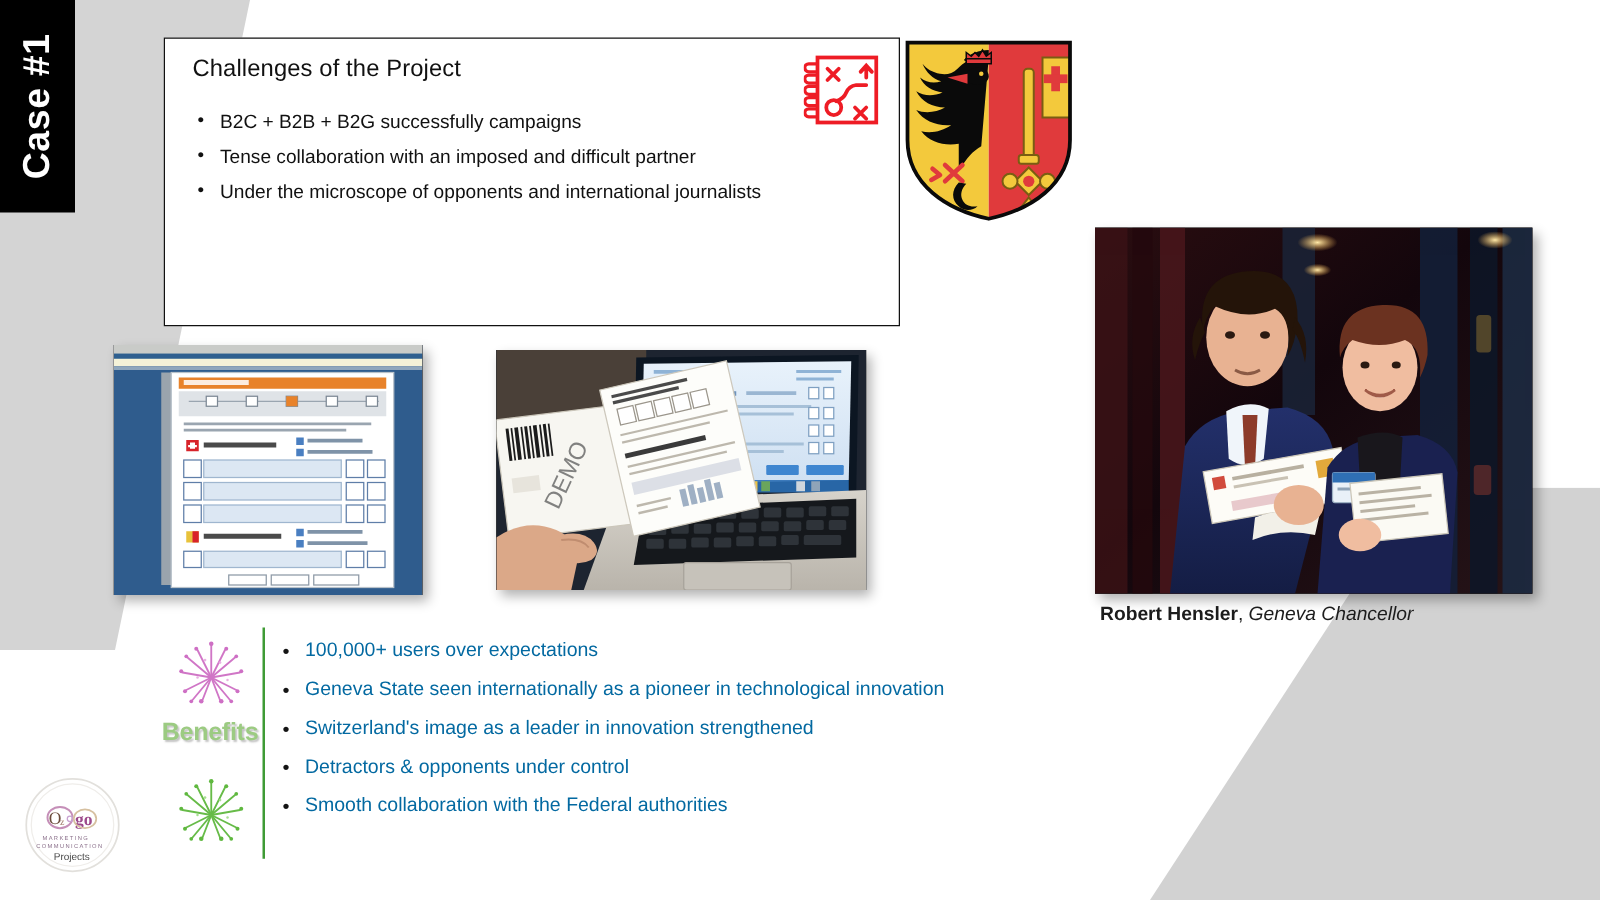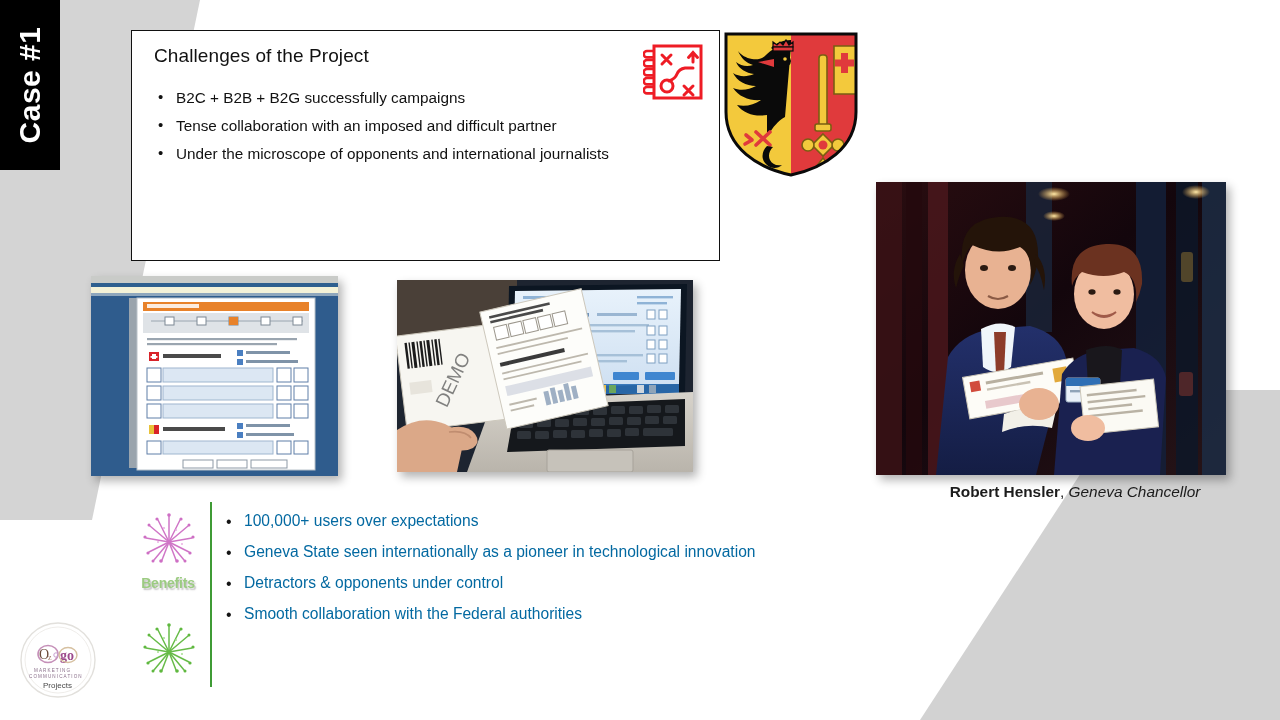--- a/index.html
+++ b/index.html
@@ -145,21 +145,20 @@
 
   
   .photo-caption {
     position: absolute;
     left: 880px; top: 482px;
     width: 390px;
     z-index: 4;
     font-size: 15.4px;
     line-height: 1.33;
     color: #1c1c1c;
-    text-align: center;
   }
   .cap-name-bold { font-weight: bold; }
   .cap-role { font-style: italic; }
 
   
   .benefits-wrap {
     position: absolute;
     left: 120px; top: 500px;
     width: 790px; height: 195px;
     z-index: 3;
@@ -168,21 +167,21 @@
     position: absolute;
     left: 90px; top: 2px;
     width: 2px; height: 185px;
     background: #3f9b35;
   }
   .benefits-label {
     position: absolute;
     left: 8px; top: 75px;
     width: 80px;
     text-align: center;
-    font-size: 14px;
+    font-size: 20px;
     font-weight: bold;
     color: #9ccb82;
     text-shadow: 1.5px 1.5px 1.5px rgba(120,120,120,0.45);
     letter-spacing: -0.2px;
   }
   .firework {
     position: absolute;
     width: 62px; height: 62px;
   }
   .firework-pink  { left: 18px; top: 8px; }
@@ -733,20 +732,21 @@
             <circle cx="44" cy="36" r="1"></circle>
         </g>
       </svg>
     </span>
 
     <div class="benefits-rail"></div>
 
     <ul class="benefit-list">
       <li>100,000+ users over expectations</li>
       <li>Geneva State seen internationally as a pioneer in technological innovation</li>
+      <li>Switzerland's image as a leader in innovation strengthened</li>
       <li>Detractors &amp; opponents under control</li>
       <li>Smooth collaboration with the Federal authorities</li>
     </ul>
   </div>
 
   <div class="corp-logo">
     <svg viewBox="0 0 92 92" xmlns="http://www.w3.org/2000/svg">
       <circle cx="46" cy="46" r="37" fill="#ffffff" stroke="#e2e0dc" stroke-width="1.4"></circle>
       <circle cx="46" cy="46" r="33" fill="none" stroke="#efedea" stroke-width="1"></circle>
       <ellipse cx="36" cy="40" rx="10" ry="8.5" fill="none" stroke="#c58fb8" stroke-width="1.6"></ellipse>

